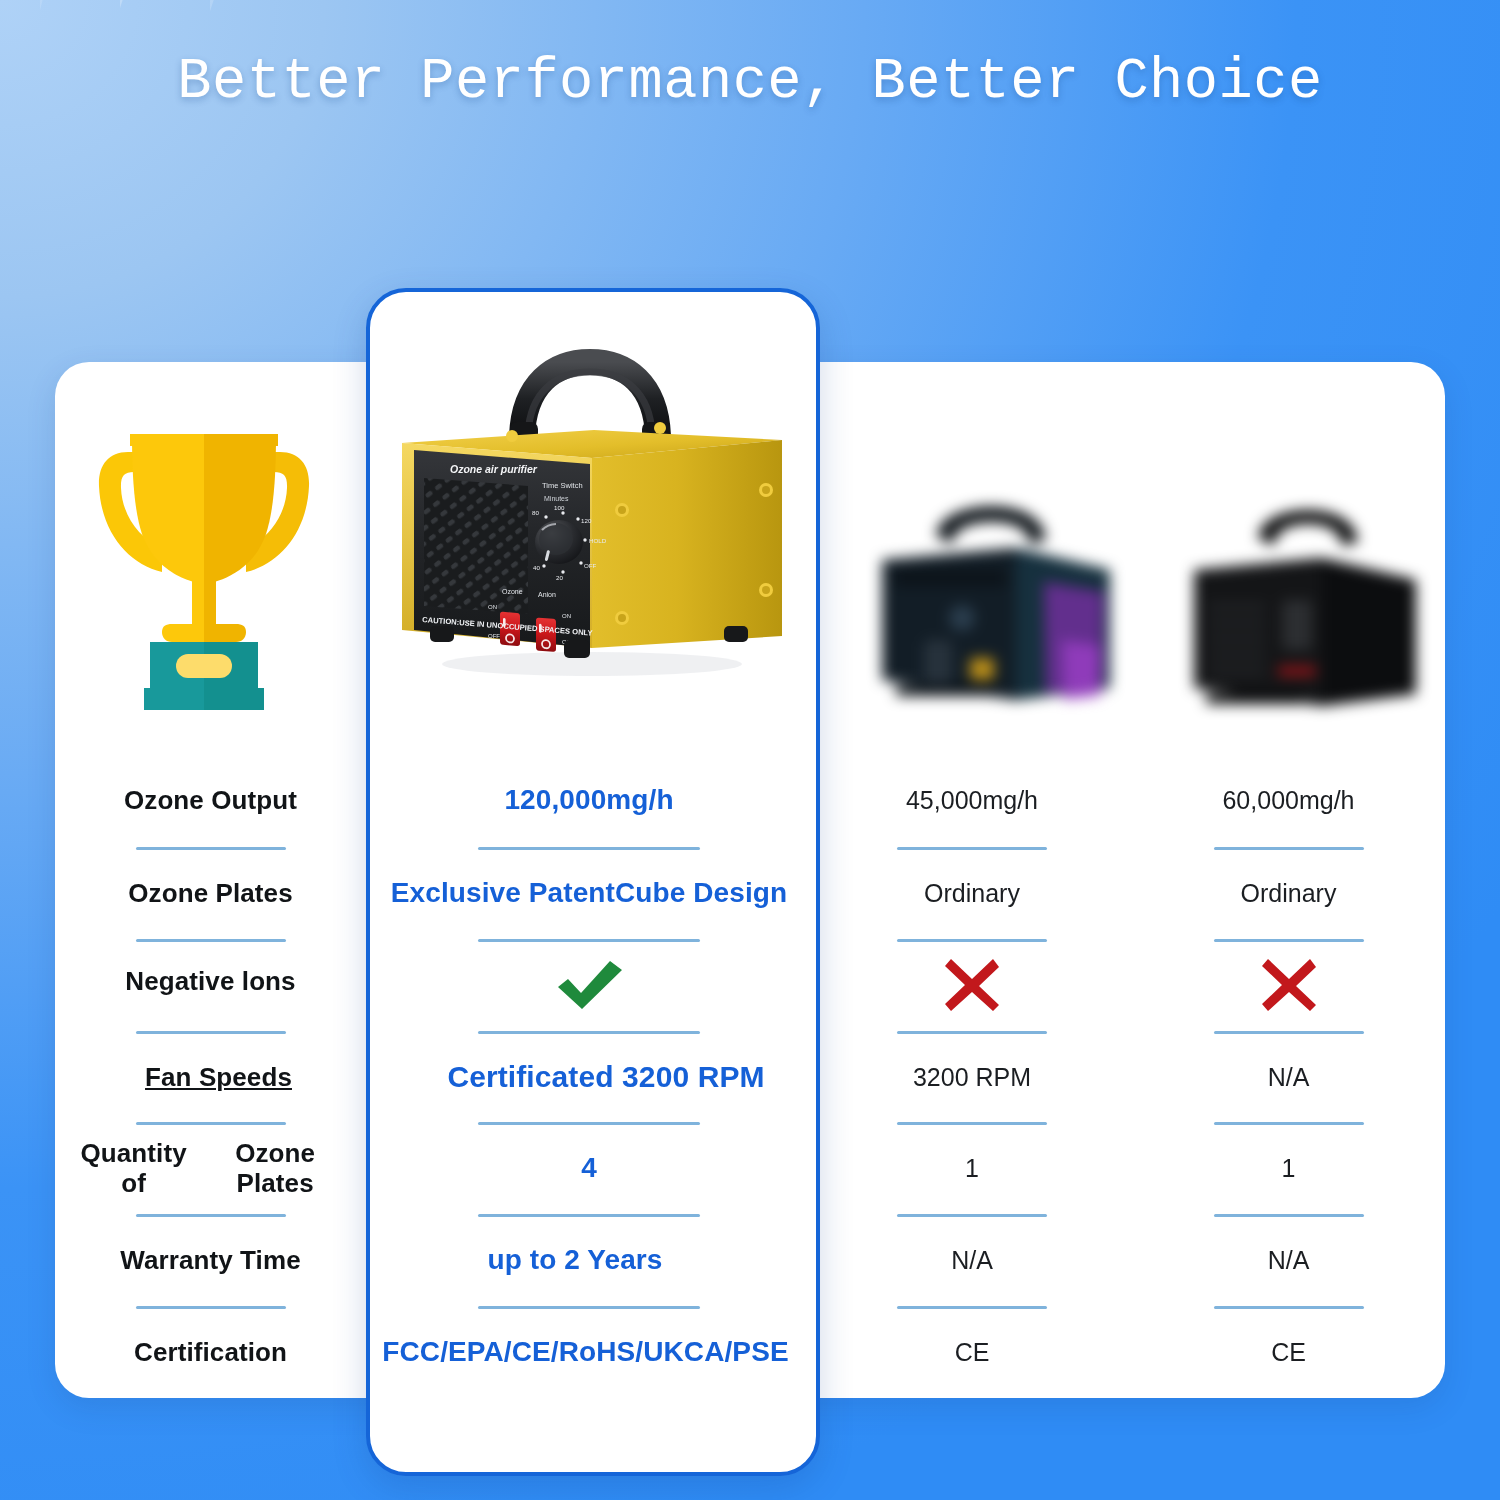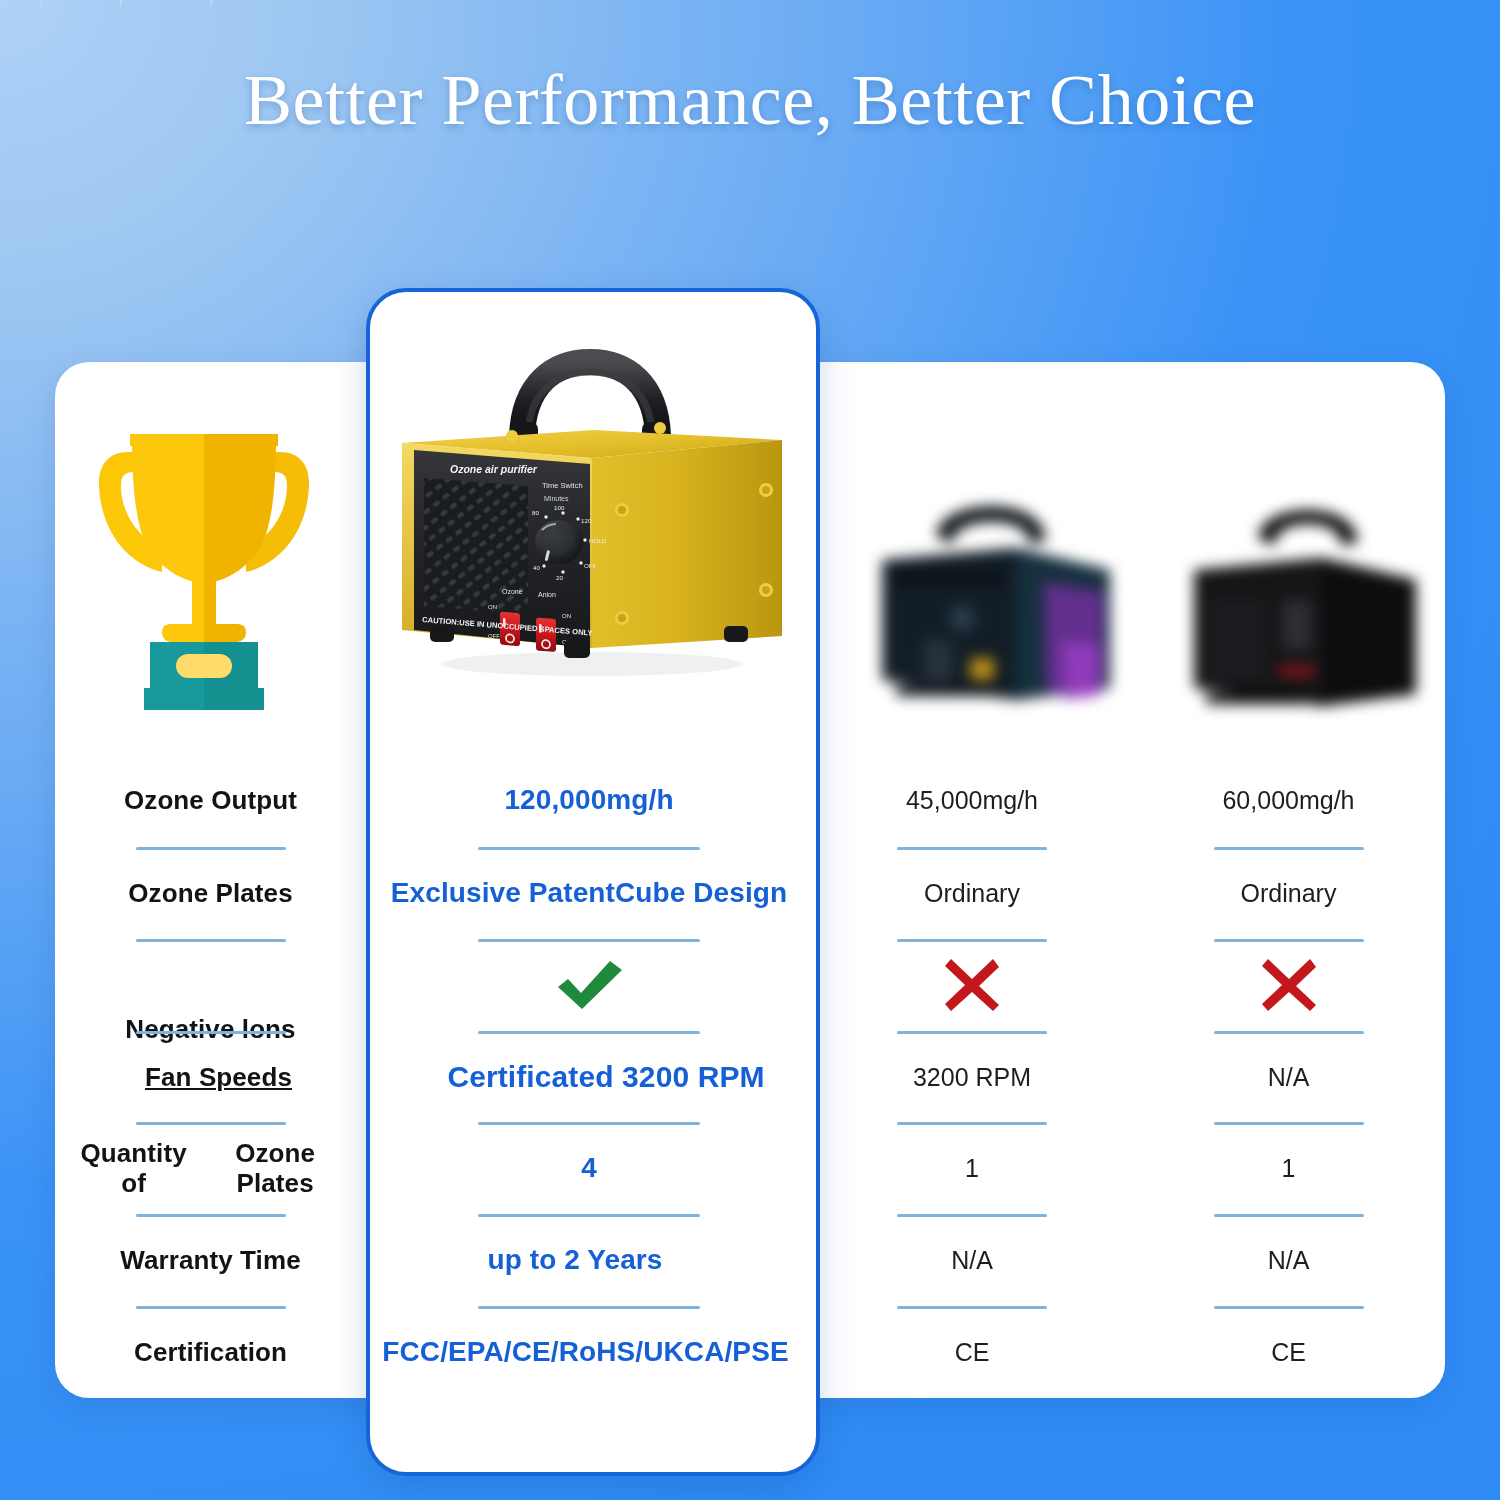--- a/index.html
+++ b/index.html
@@ -16,23 +16,23 @@
   }
   
   .streaks{position:absolute;inset:0;
     background:
       linear-gradient(108deg, rgba(255,255,255,.26) 0 2px, rgba(255,255,255,0) 3px) 120px 0/520px 100% no-repeat,
       linear-gradient(108deg, rgba(255,255,255,.18) 0 3px, rgba(255,255,255,0) 4px) 210px 0/620px 100% no-repeat,
       linear-gradient(104deg, rgba(255,255,255,.14) 0 2px, rgba(255,255,255,0) 3px) 40px 0/420px 100% no-repeat;
     pointer-events:none;}
 
   .title{
-    position:absolute;left:0;right:0;top:64px;text-align:center;
-    font-family:Liberation Serif, serif;
-    font-size:72px;line-height:1;color:#FFFFFF;letter-spacing:.5px;
+    position:absolute;left:0;right:0;top:54px;text-align:center;
+    font-family:Liberation Mono, monospace;
+    font-size:57px;line-height:1;color:#FFFFFF;letter-spacing:.5px;
     text-shadow:0 3px 7px rgba(20,70,140,.30);
     white-space:nowrap;
   }
 
   
   .panel{
     position:absolute;left:55px;top:362px;width:1390px;height:1036px;
     background:#FFFFFF;border-radius:34px;
     box-shadow:0 10px 30px rgba(20,60,130,.14);
   }
@@ -311,21 +311,21 @@
   <div class="col col-c1"></div>
   <div class="col col-c2"></div>
 
   <div id="table-layer">
       <div class="cell lbl" style="left: 55px; width: 311px; height: 90px; top: 755px;">
         <span>Ozone Output</span>
       </div>
       <div class="cell lbl" style="left: 55px; width: 311px; height: 90px; top: 848px;">
         <span>Ozone Plates</span>
       </div>
-      <div class="cell lbl" style="left: 55px; width: 311px; height: 82px; top: 940px; margin-top: 48px;">
+      <div class="cell lbl" style="left: 55px; width: 311px; height: 82px; top: 940px;">
         <span>Negative lons</span>
       </div>
       <div class="cell lbl" style="left: 63px; width: 311px; height: 90px; top: 1032px; text-decoration: underline;">
         <span>Fan Speeds</span>
       </div>
       <div class="cell lbl" style="left: 55px; width: 311px; height: 90px; top: 1123px;">
         <span>Quantity of</span>
         <br>
         <span>Ozone Plates</span>
       </div>

